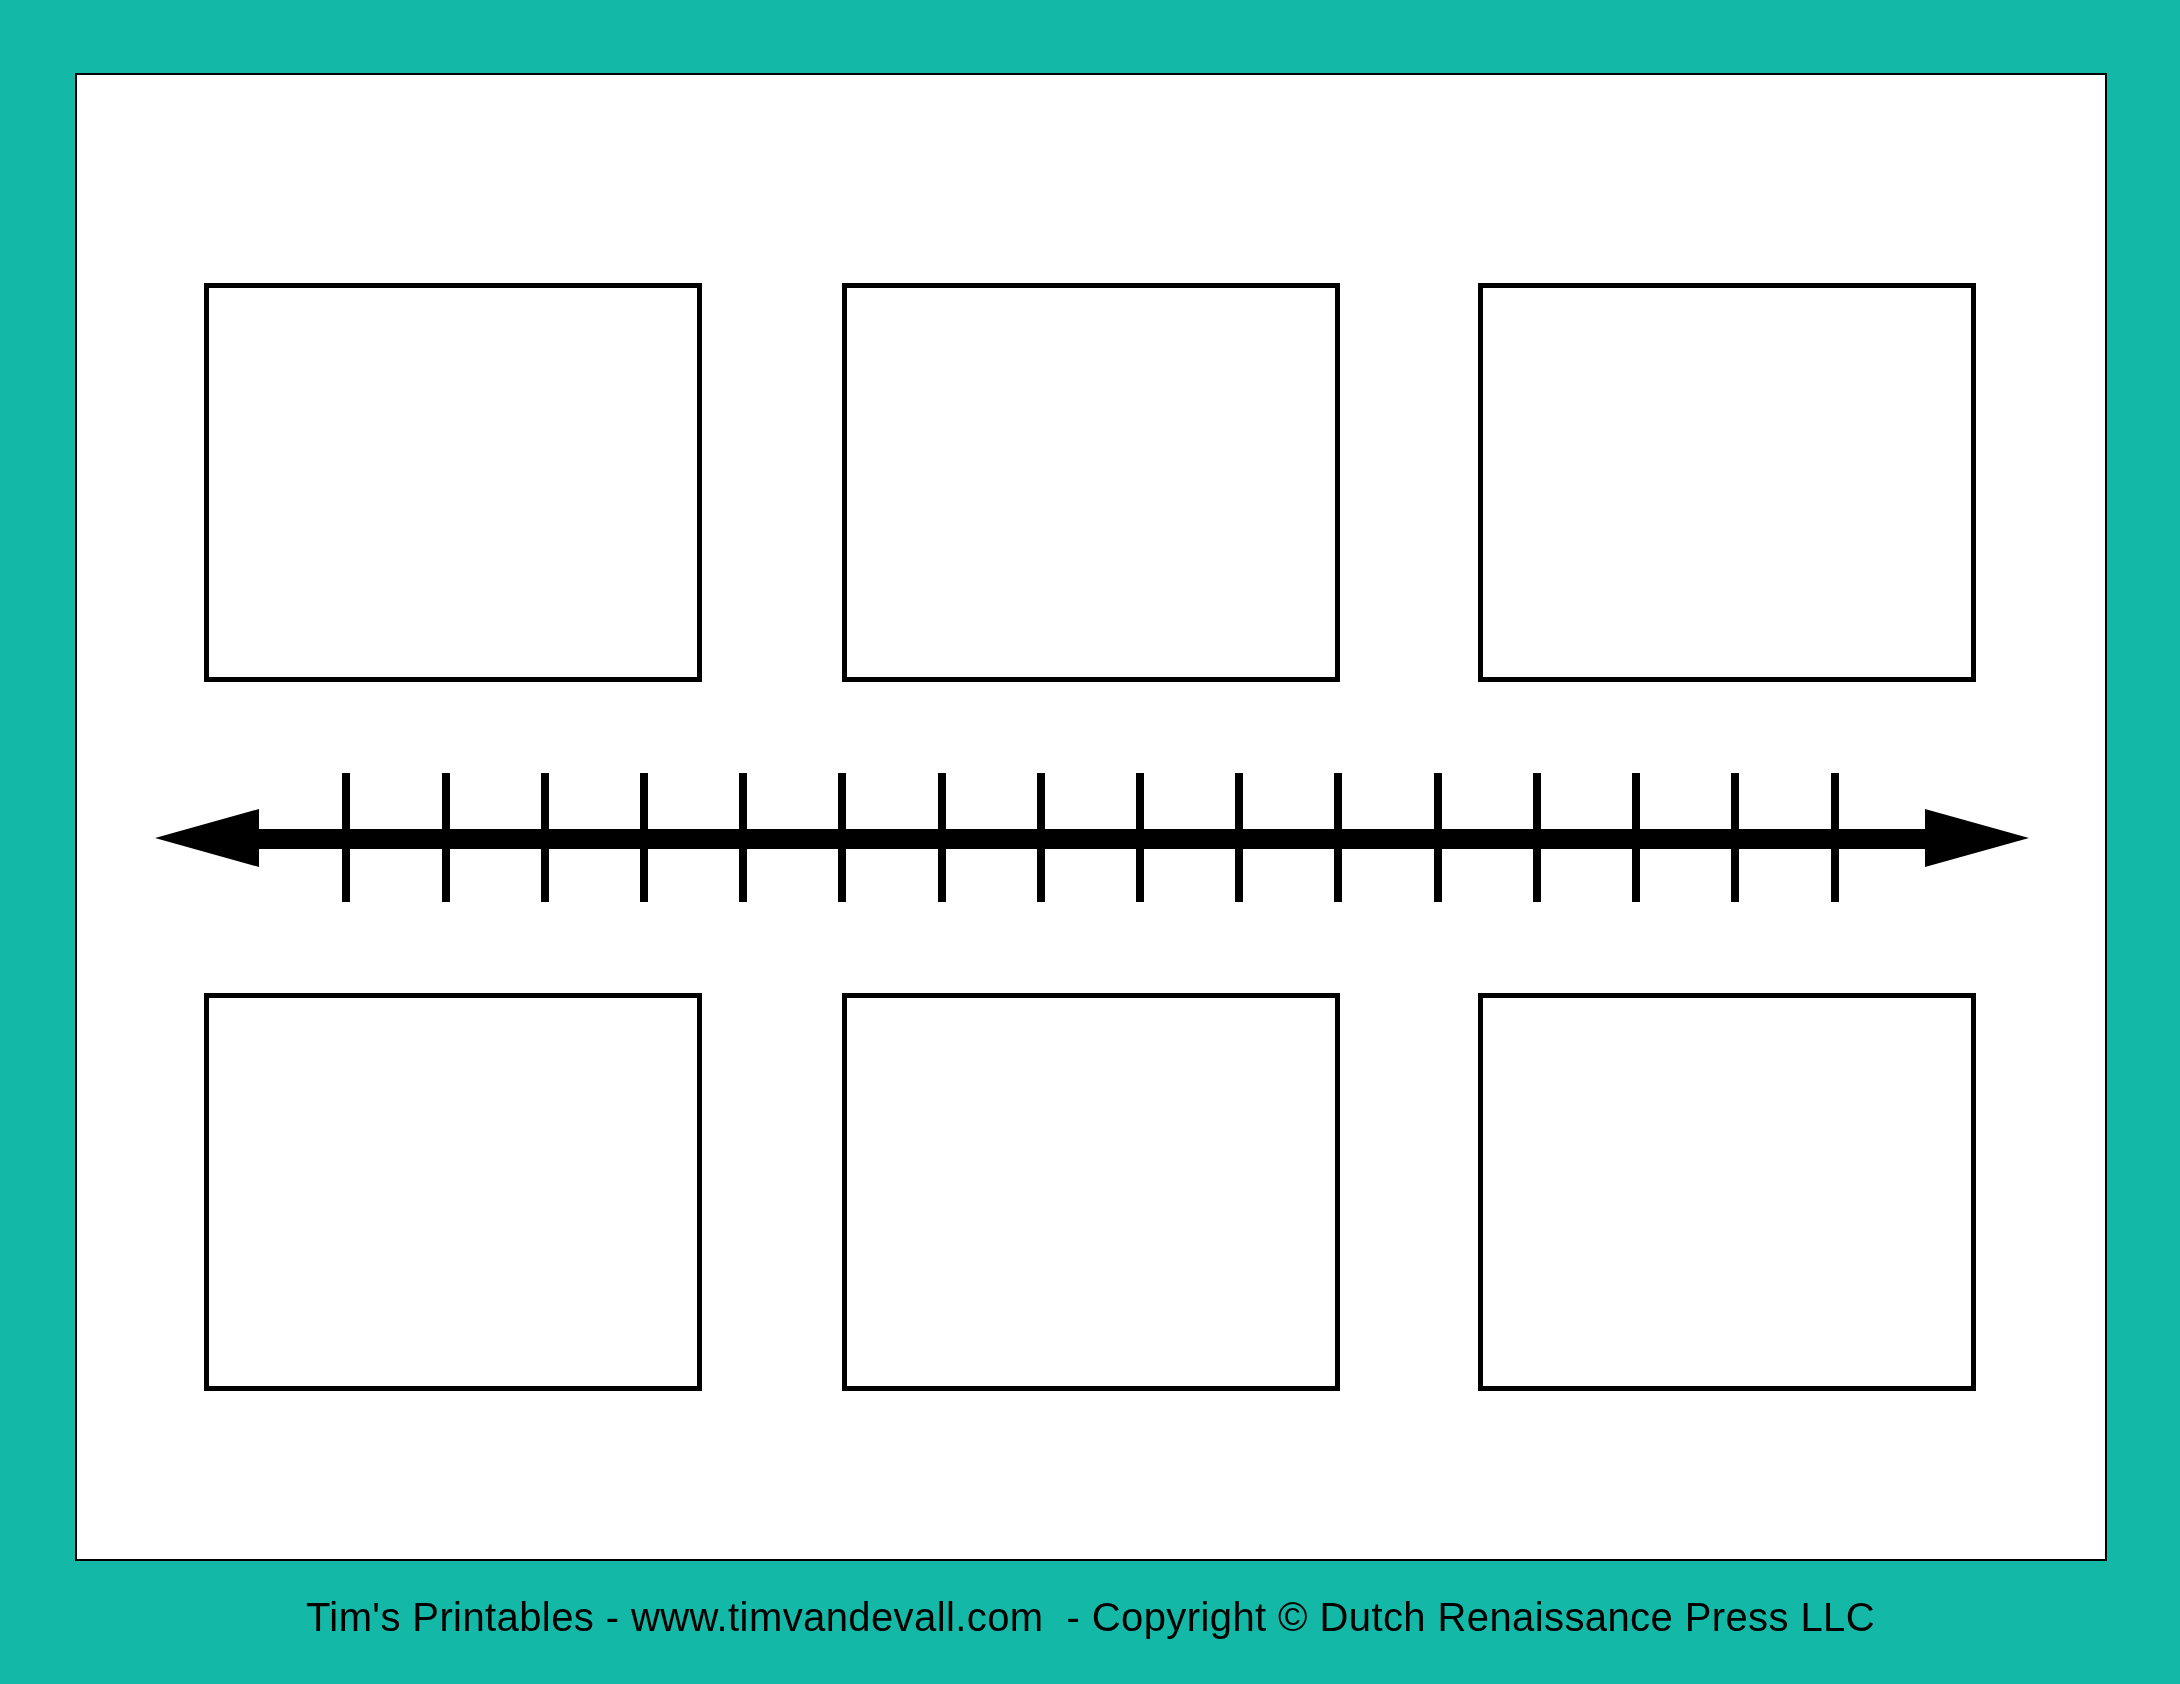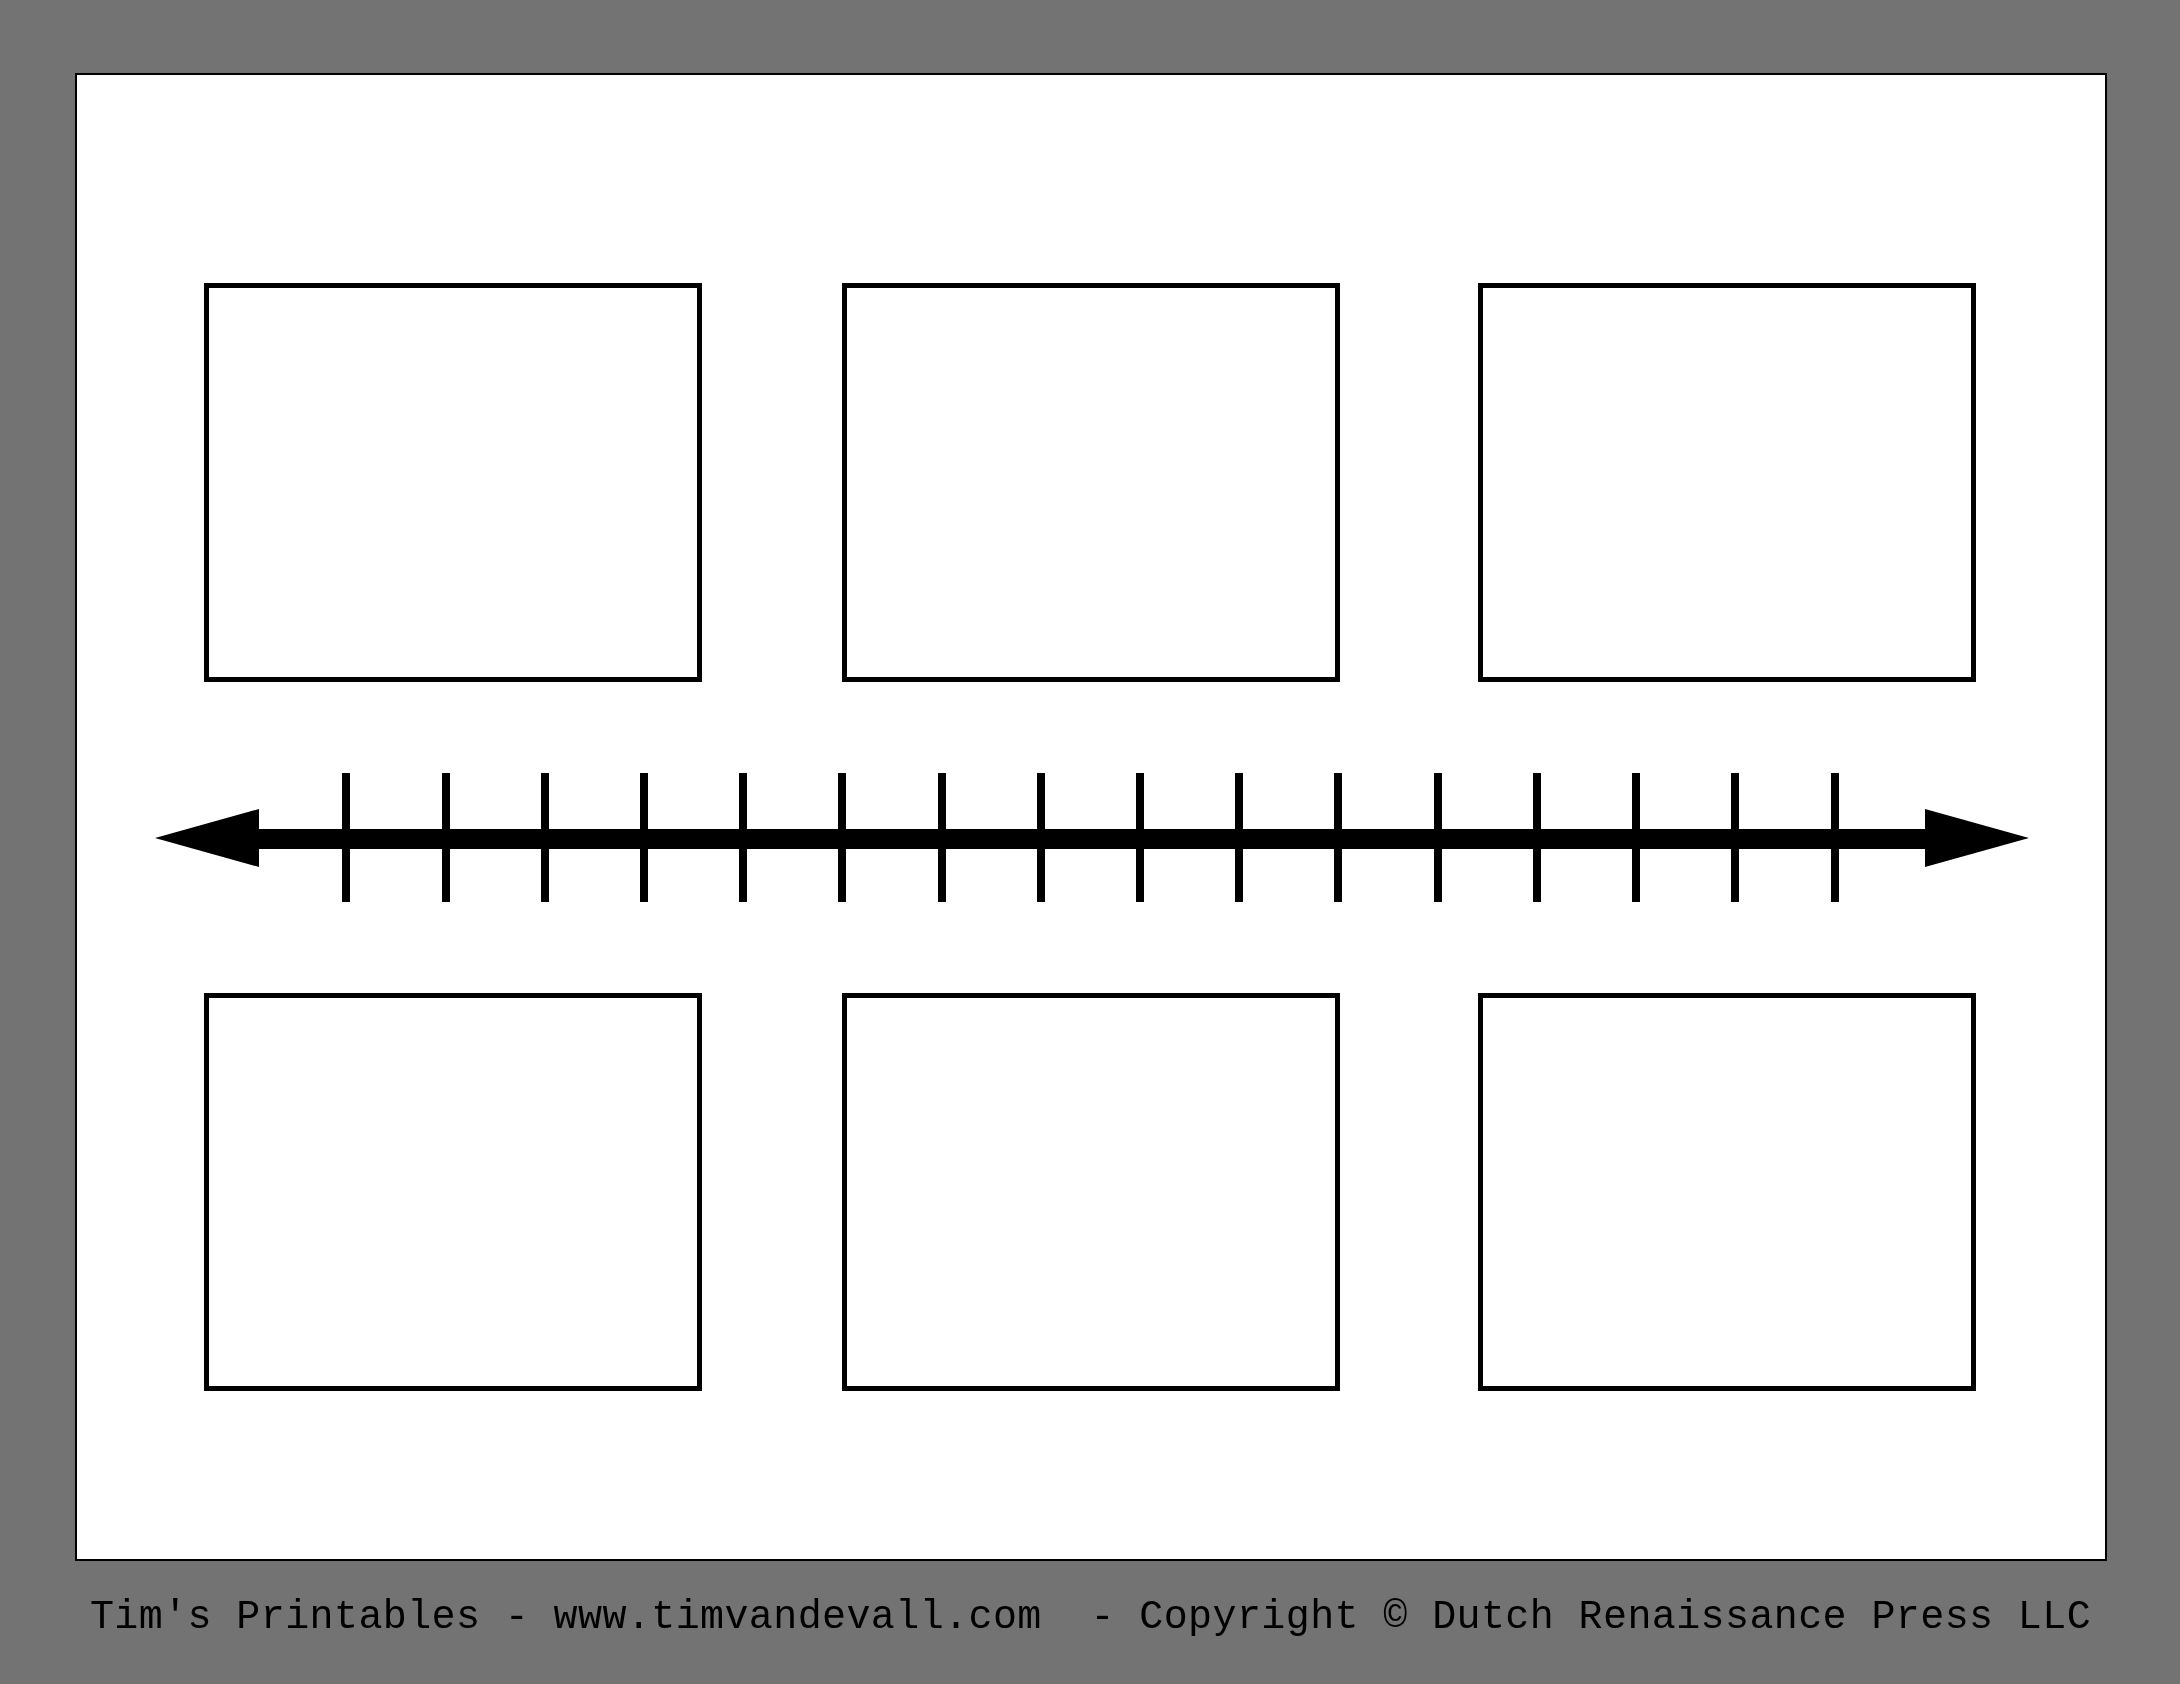--- a/index.html
+++ b/index.html
@@ -4,23 +4,23 @@
 <style>
   html, body {
     margin: 0;
     padding: 0;
     background: #ffffff;
   }
   .page {
     position: relative;
     width: 2181px;
     height: 1685px;
-    background: #737373;
+    background: #14b8a6;
     overflow: hidden;
-    font-family: Liberation Mono, monospace;
+    font-family: Liberation Sans, sans-serif;
   }
   .page-border {
     position: absolute;
     left: 75px;
     top: 73px;
     width: 2032px;
     height: 1488px;
     border: 2.6px solid #000000;
     box-sizing: border-box;
     background: #ffffff;

